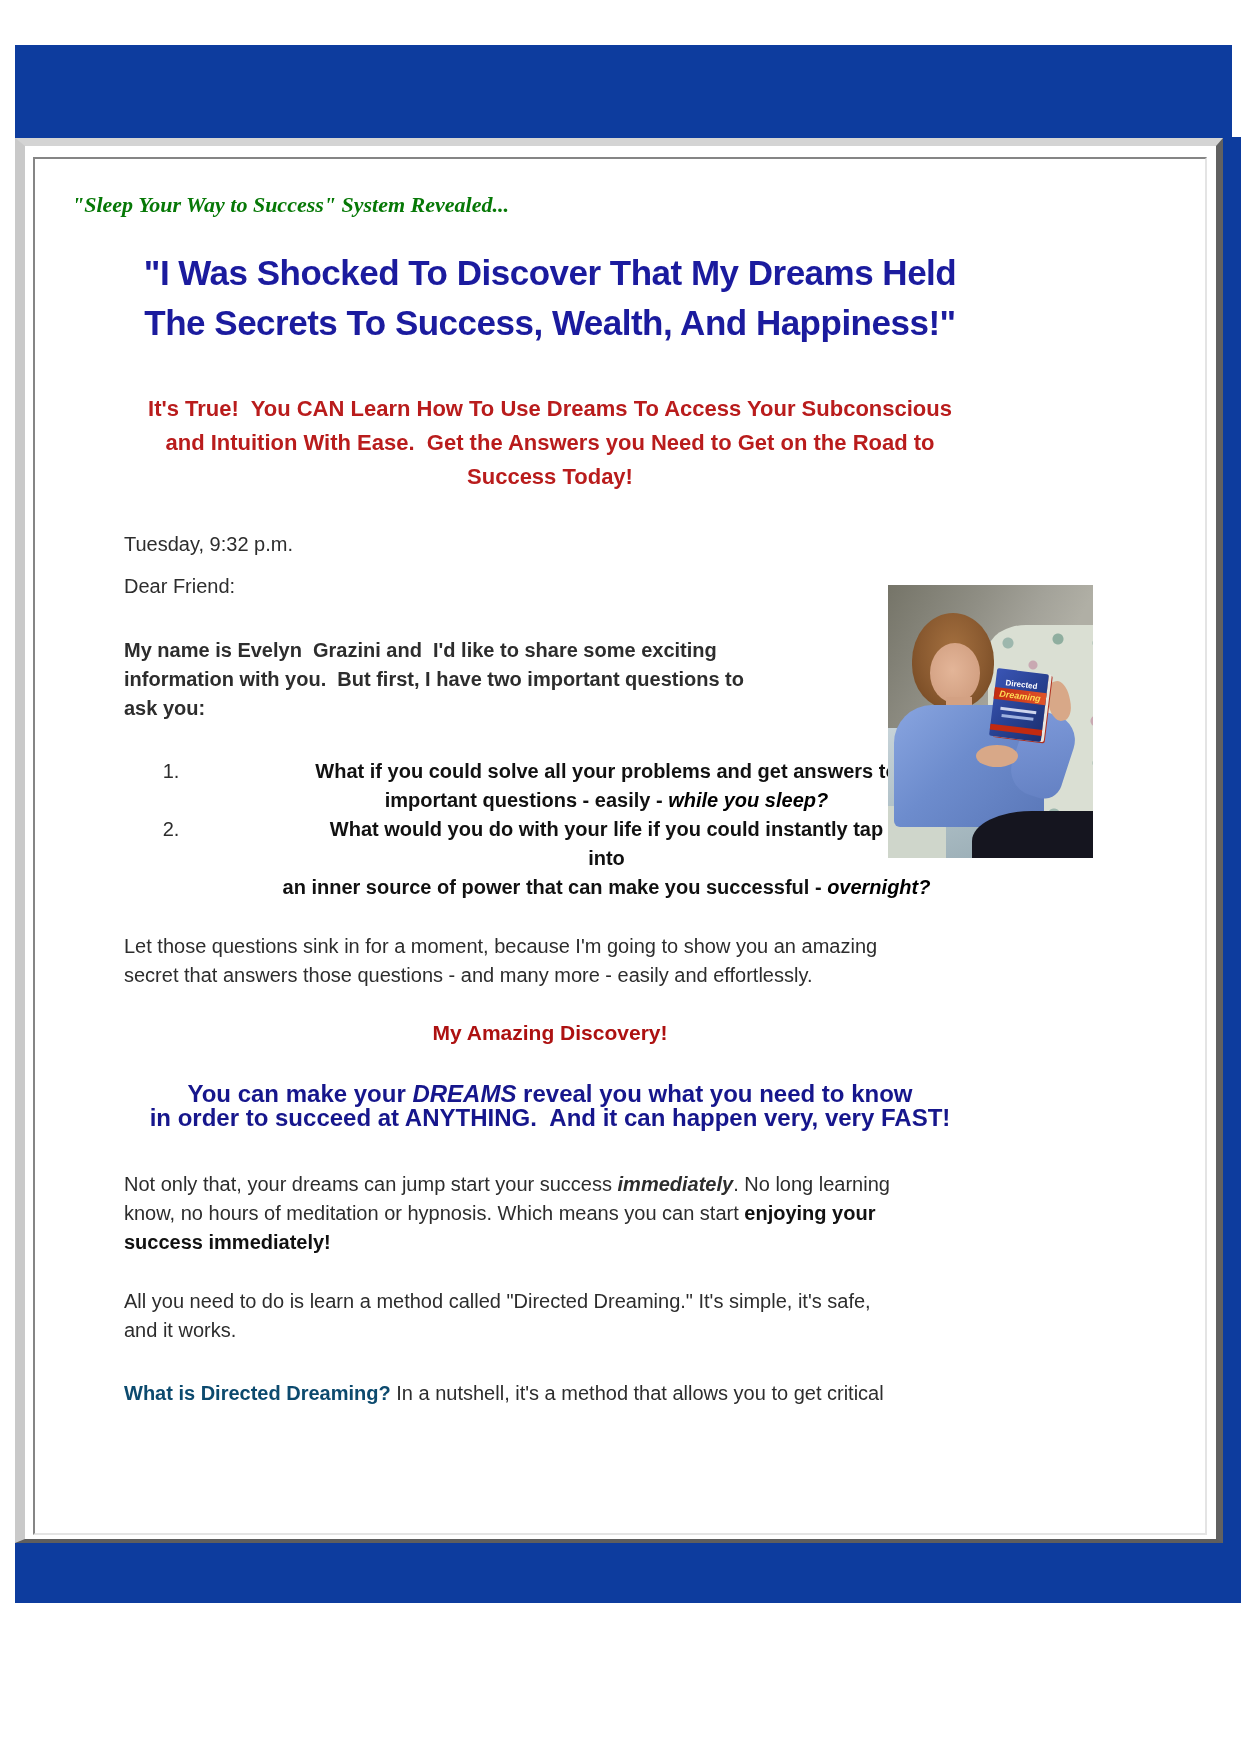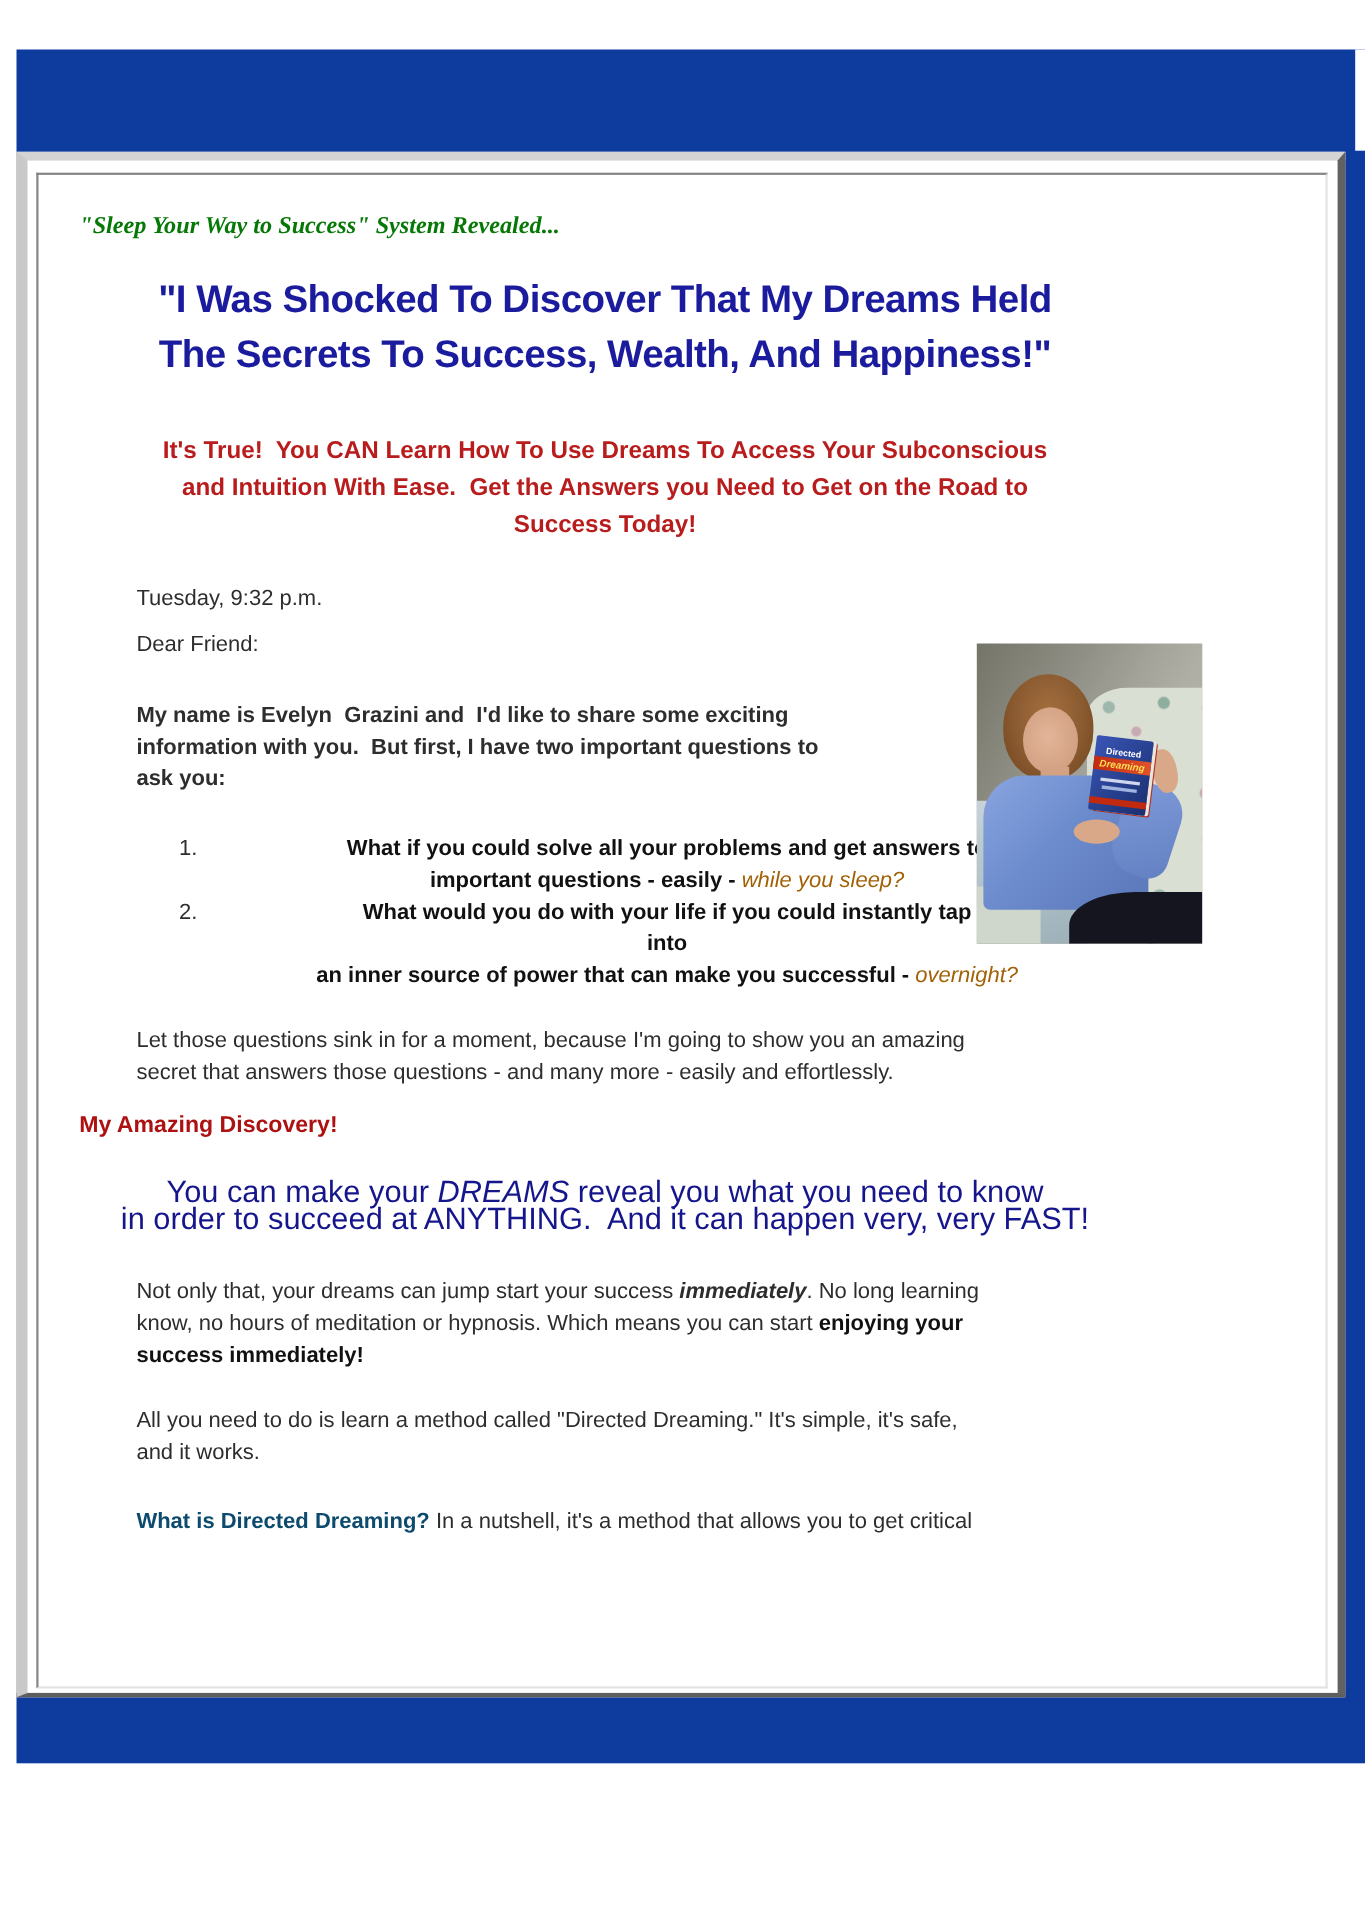--- a/index.html
+++ b/index.html
@@ -58,29 +58,29 @@
     white-space:pre-wrap;
   }
   .m56{margin-top:36px;} .m27{margin-top:13px;} .m35{margin-top:35px;font-weight:bold;}
   .m30{margin-top:30px;} .m40{margin-top:40px;} .m34{margin-top:34px;}
   ol.questions {
     margin:34px 0 0 52px; padding-left:61px;
     font-size:20px; line-height:29px; color:#111111;
   }
   ol.questions li { font-weight:bold; white-space:pre-wrap;text-align:center; }
   ol.questions li::marker { font-weight:normal; color:#2d2d2d; }
-  .maroon-em { color:#a16207; font-style:italic; font-weight:normal; }
+  .maroon-em { color:#000000; font-style:italic; font-weight:bold; }
   .discovery {
-    margin:20px 0 0 0; text-align:left;
+    margin:30px 0 0 0; text-align:center;
     font-size:21px; line-height:26px; font-weight:bold; color:#ad1111;
     white-space:pre-wrap;
   }
   .promise {
     margin:36px 0 0 0; text-align:center;
-    font-size:28px; line-height:24px; font-weight:normal; color:#16168c;
+    font-size:24px; line-height:24px; font-weight:bold; color:#16168c;
     white-space:pre-wrap;
   }
   .promise .it { font-style:italic; }
   .bi { font-weight:bold; font-style:italic; }
   .b  { font-weight:bold; color:#111111; }
   .lead-bold { font-weight:bold; color:#0c4a6e; }
 
   
   .photo {
     position:absolute; left:873px; top:540px; width:205px; height:273px;

